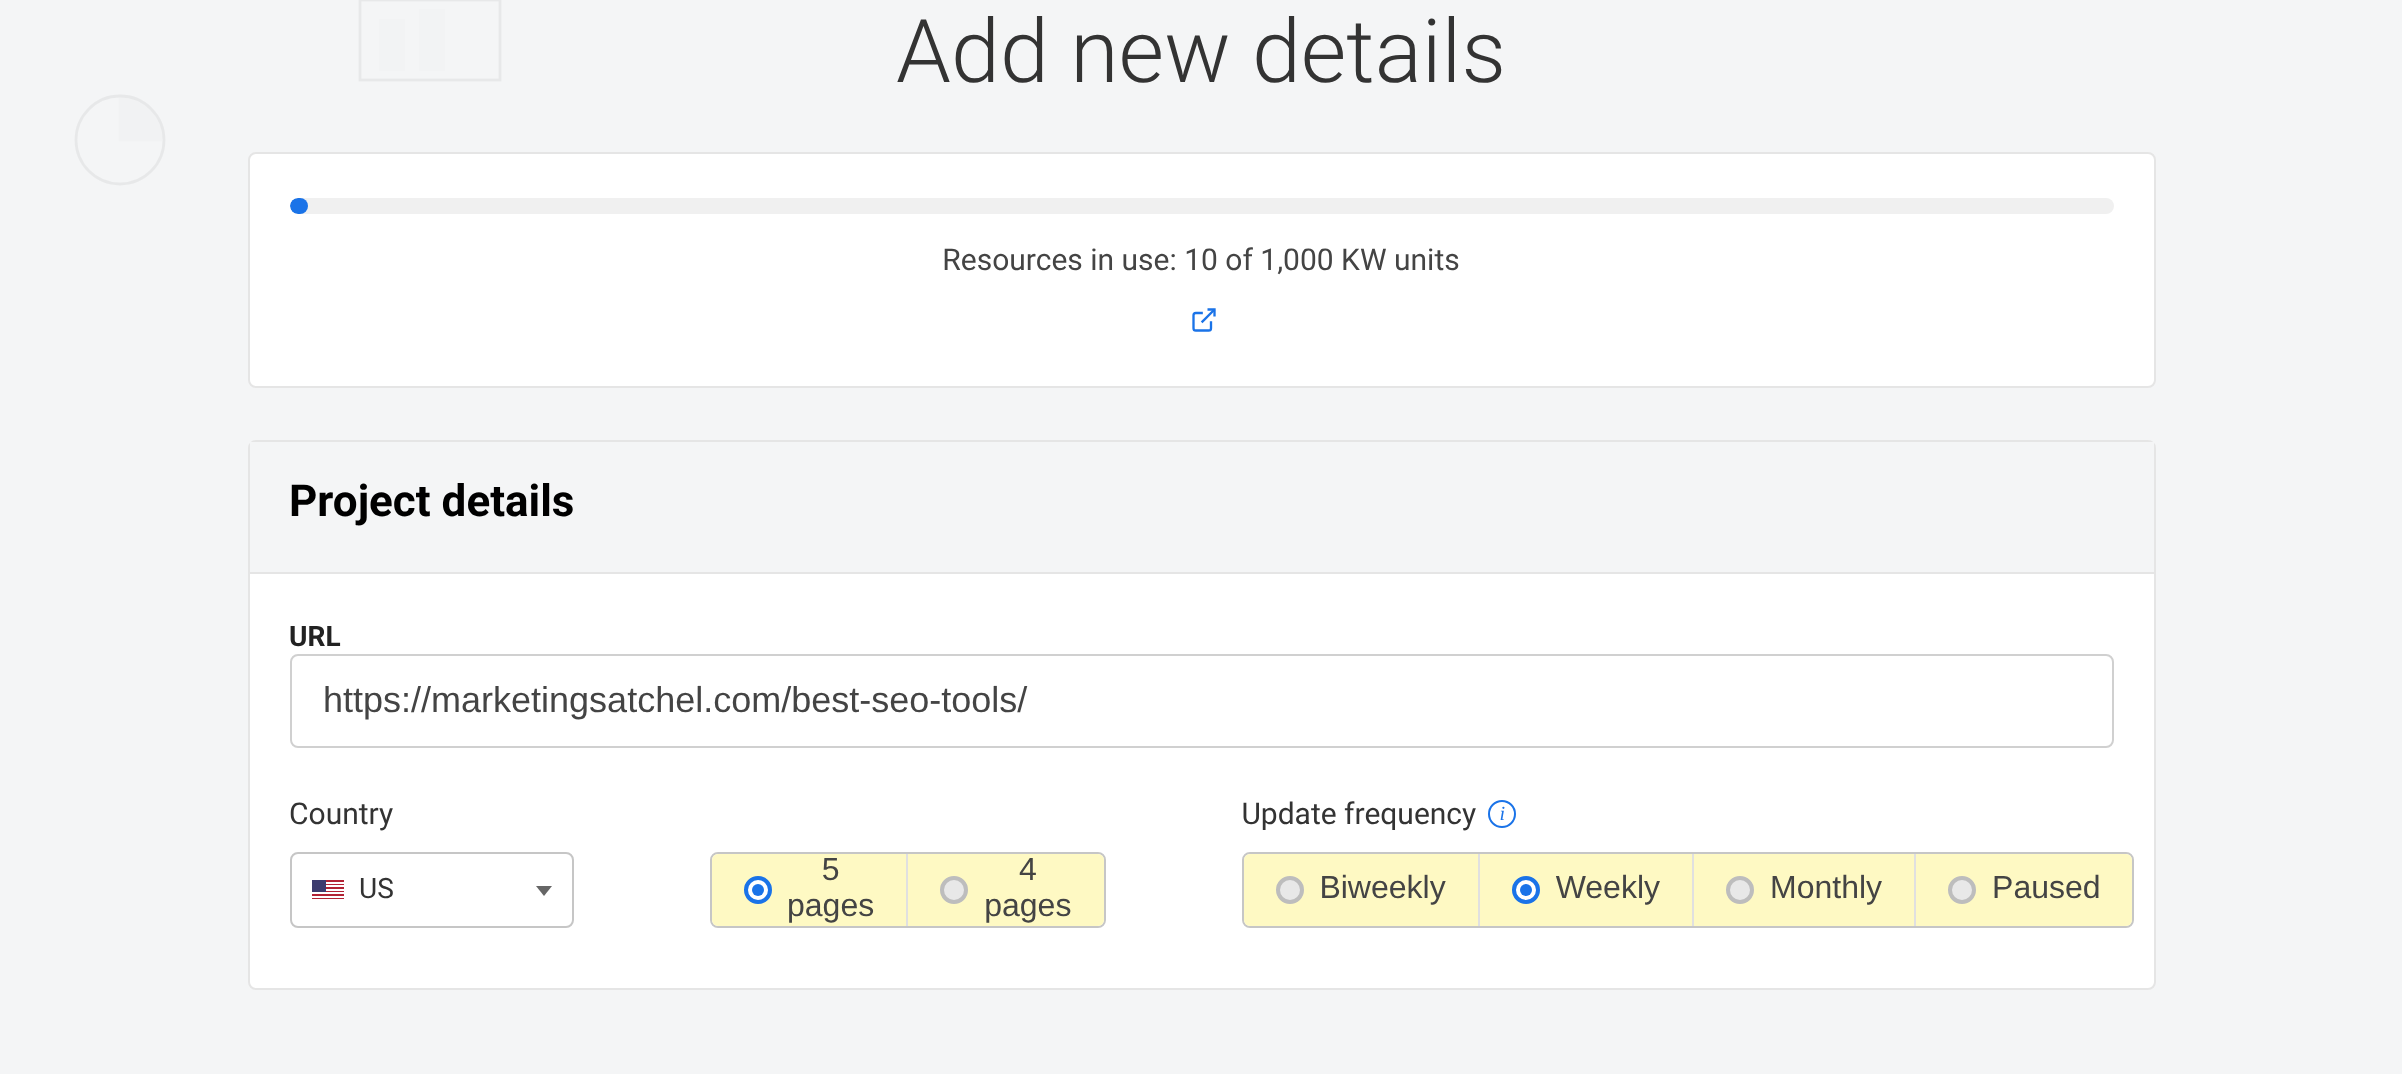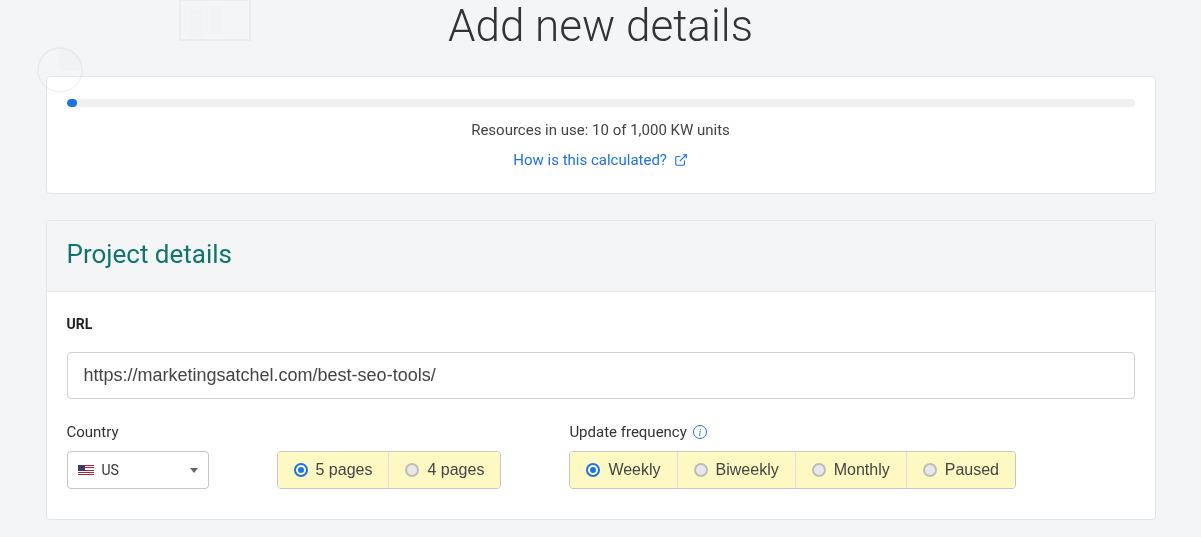--- a/index.html
+++ b/index.html
@@ -20,21 +20,21 @@
   }
   .page-title {
     text-align: center;
     font-weight: 300;
     font-size: 44px;
     color: #333;
     padding-top: 0px;
     margin-bottom: 24px;
   }
   .container {
-    width: 1110px;
+    width: 954px;
     margin: 0 auto;
   }
   .resources-card {
     background: #fff;
     border: 1px solid #e5e5e5;
     border-radius: 4px;
     padding: 22px 20px 24px;
     margin-bottom: 26px;
   }
   .progress-track {
@@ -70,37 +70,37 @@
     background: #fff;
     border: 1px solid #e5e5e5;
     border-radius: 4px;
   }
   .details-header {
     background: #f4f5f6;
     border-bottom: 1px solid #e5e5e5;
     padding: 18px 20px 16px;
   }
   .details-title {
-    font-size: 26px;
-    font-weight: 400;
-    color: #0f766e;
+    font-size: 22px;
+    font-weight: 700;
+    color: #000000;
     margin-bottom: 6px;
   }
   .details-sub {
     font-size: 15px;
     color: #555;
   }
   .details-body {
     padding: 24px 20px 30px;
   }
   .field-label {
     font-size: 14px;
     font-weight: 700;
     color: #222;
-    margin-bottom: 20px;
+    margin-bottom: 0;
   }
   .sub-label {
     font-size: 15px;
     color: #333;
     margin-bottom: 10px;
     display: flex;
     align-items: center;
     gap: 6px;
   }
   .url-input {
@@ -237,21 +237,20 @@
 <h1 class="page-title">Add new details</h1>
 
 <div class="container">
 
   <div class="resources-card">
     <div class="progress-track">
       <div class="progress-fill"></div>
     </div>
     <div class="resources-text">Resources in use: 10 of 1,000 KW units</div>
     <a class="calc-link">
-      <span>How is this calculated?</span>
       <svg width="14" height="14" viewBox="0 0 24 24" fill="none" stroke="#1a73e8" stroke-width="2">
         <path d="M18 13v6a2 2 0 0 1-2 2H5a2 2 0 0 1-2-2V8a2 2 0 0 1 2-2h6"></path>
         <polyline points="15 3 21 3 21 9"></polyline>
         <line x1="10" y1="14" x2="21" y2="3"></line>
       </svg>
     </a>
   </div>
 
   <div class="details-card">
     <div class="details-header">
@@ -286,26 +285,26 @@
           </div>
         </div>
 
         <div class="col">
           <div class="sub-label">
             <span>Update frequency</span>
             <span class="info-icon">i</span>
           </div>
           <div class="seg-group">
             <button class="seg-btn">
+              <span class="radio"></span>
+              <span>Biweekly</span>
+            </button>
+            <button class="seg-btn">
               <span class="radio selected"></span>
               <span>Weekly</span>
-            </button>
-            <button class="seg-btn">
-              <span class="radio"></span>
-              <span>Biweekly</span>
             </button>
             <button class="seg-btn">
               <span class="radio"></span>
               <span>Monthly</span>
             </button>
             <button class="seg-btn">
               <span class="radio"></span>
               <span>Paused</span>
             </button>
           </div>

